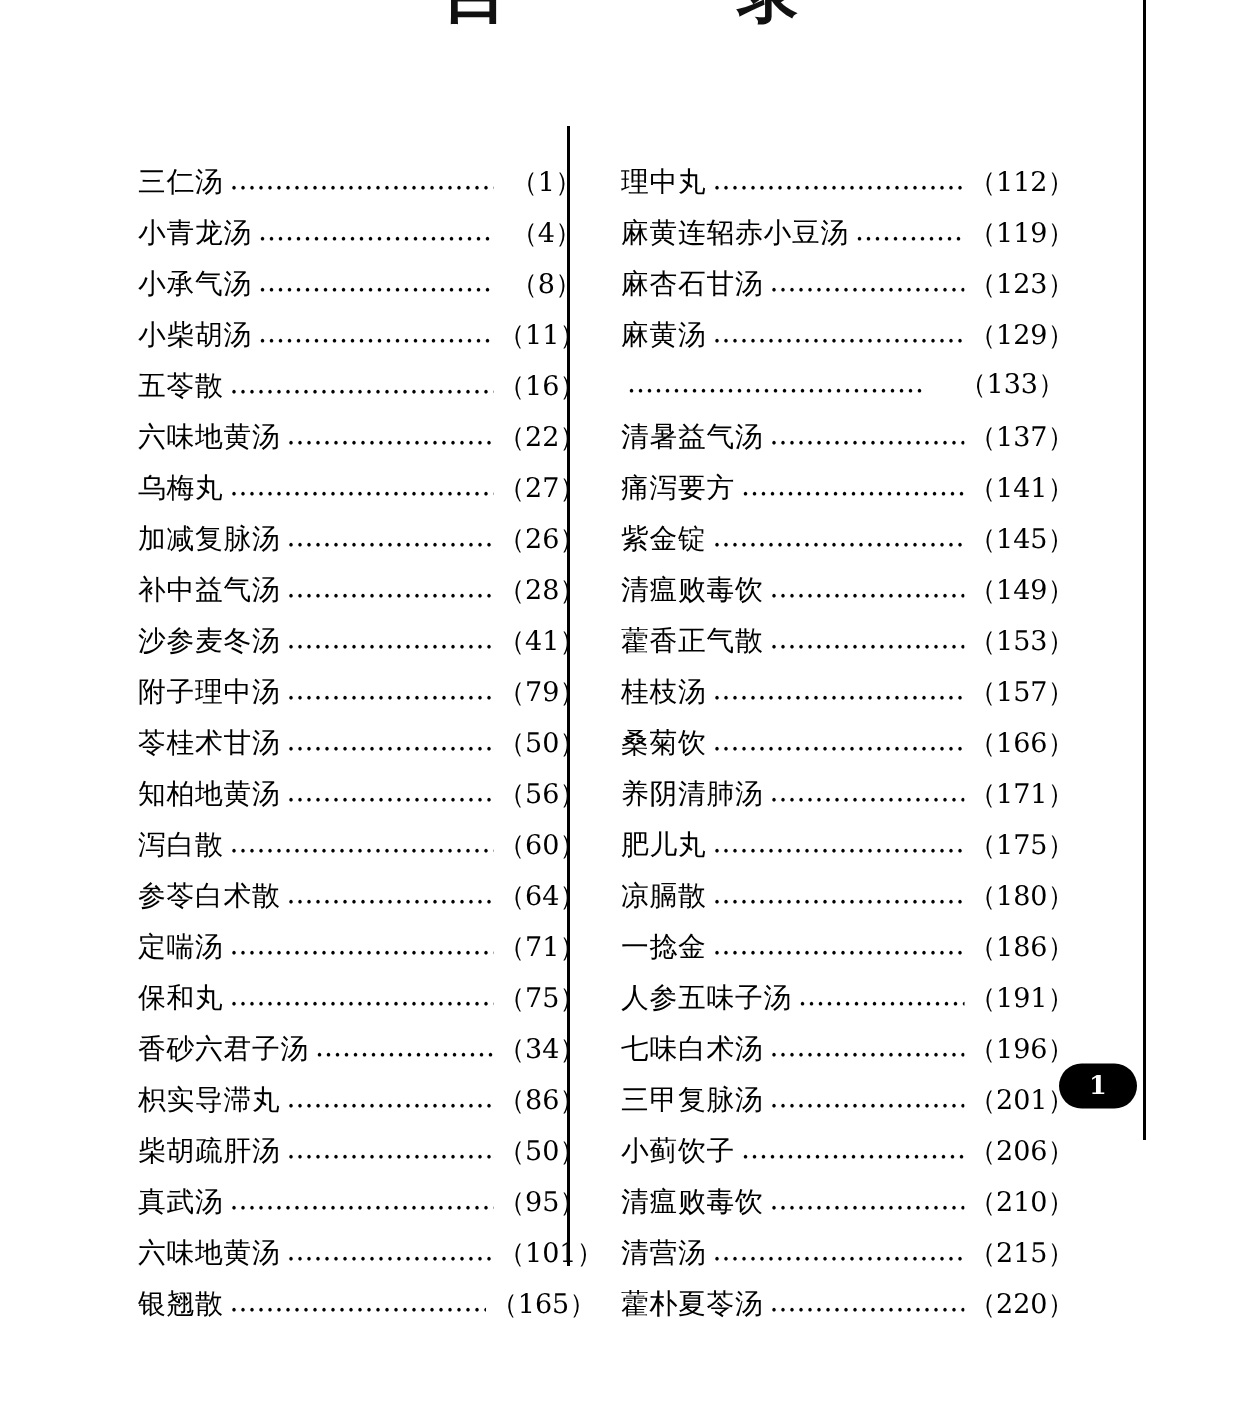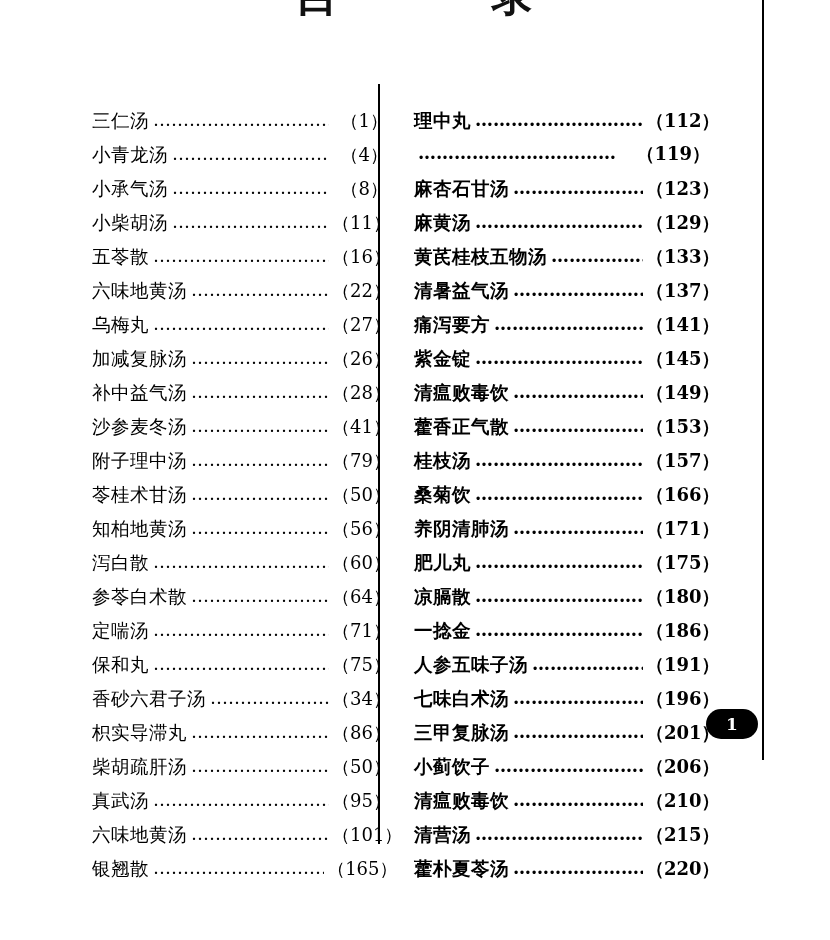--- a/index.html
+++ b/index.html
@@ -72,21 +72,20 @@
   }
   .toc-column {
     width: 296px;
     position: relative;
   }
   .toc-column.left {
     padding-right: 10px;
   }
   .toc-column.right {
     padding-left: 16px;
-    font-weight: bold;
   }
   
   .col-divider {
     position: absolute;
     left: 378px;
     top: 84px;
     width: 2px;
     height: 760px;
     background: #000;
   }
@@ -250,35 +249,35 @@
         <span class="entry-page">（165）</span>
       </div>
     </div>
   <div class="toc-column right">
       <div class="toc-entry">
         <span class="entry-title">理中丸</span>
         <span class="entry-leader">……………………………</span>
         <span class="entry-page wide">（112）</span>
       </div>
       <div class="toc-entry">
+        <span class="entry-title">麻黄连轺赤小豆汤</span>
         <span class="entry-leader">……………………………</span>
         <span class="entry-page wide">（119）</span>
       </div>
       <div class="toc-entry">
         <span class="entry-title">麻杏石甘汤</span>
         <span class="entry-leader">……………………………</span>
         <span class="entry-page wide">（123）</span>
       </div>
       <div class="toc-entry">
         <span class="entry-title">麻黄汤</span>
         <span class="entry-leader">……………………………</span>
         <span class="entry-page wide">（129）</span>
       </div>
       <div class="toc-entry">
-        <span class="entry-title">黄芪桂枝五物汤</span>
         <span class="entry-leader">……………………………</span>
         <span class="entry-page wide">（133）</span>
       </div>
       <div class="toc-entry">
         <span class="entry-title">清暑益气汤</span>
         <span class="entry-leader">……………………………</span>
         <span class="entry-page wide">（137）</span>
       </div>
       <div class="toc-entry">
         <span class="entry-title">痛泻要方</span>

